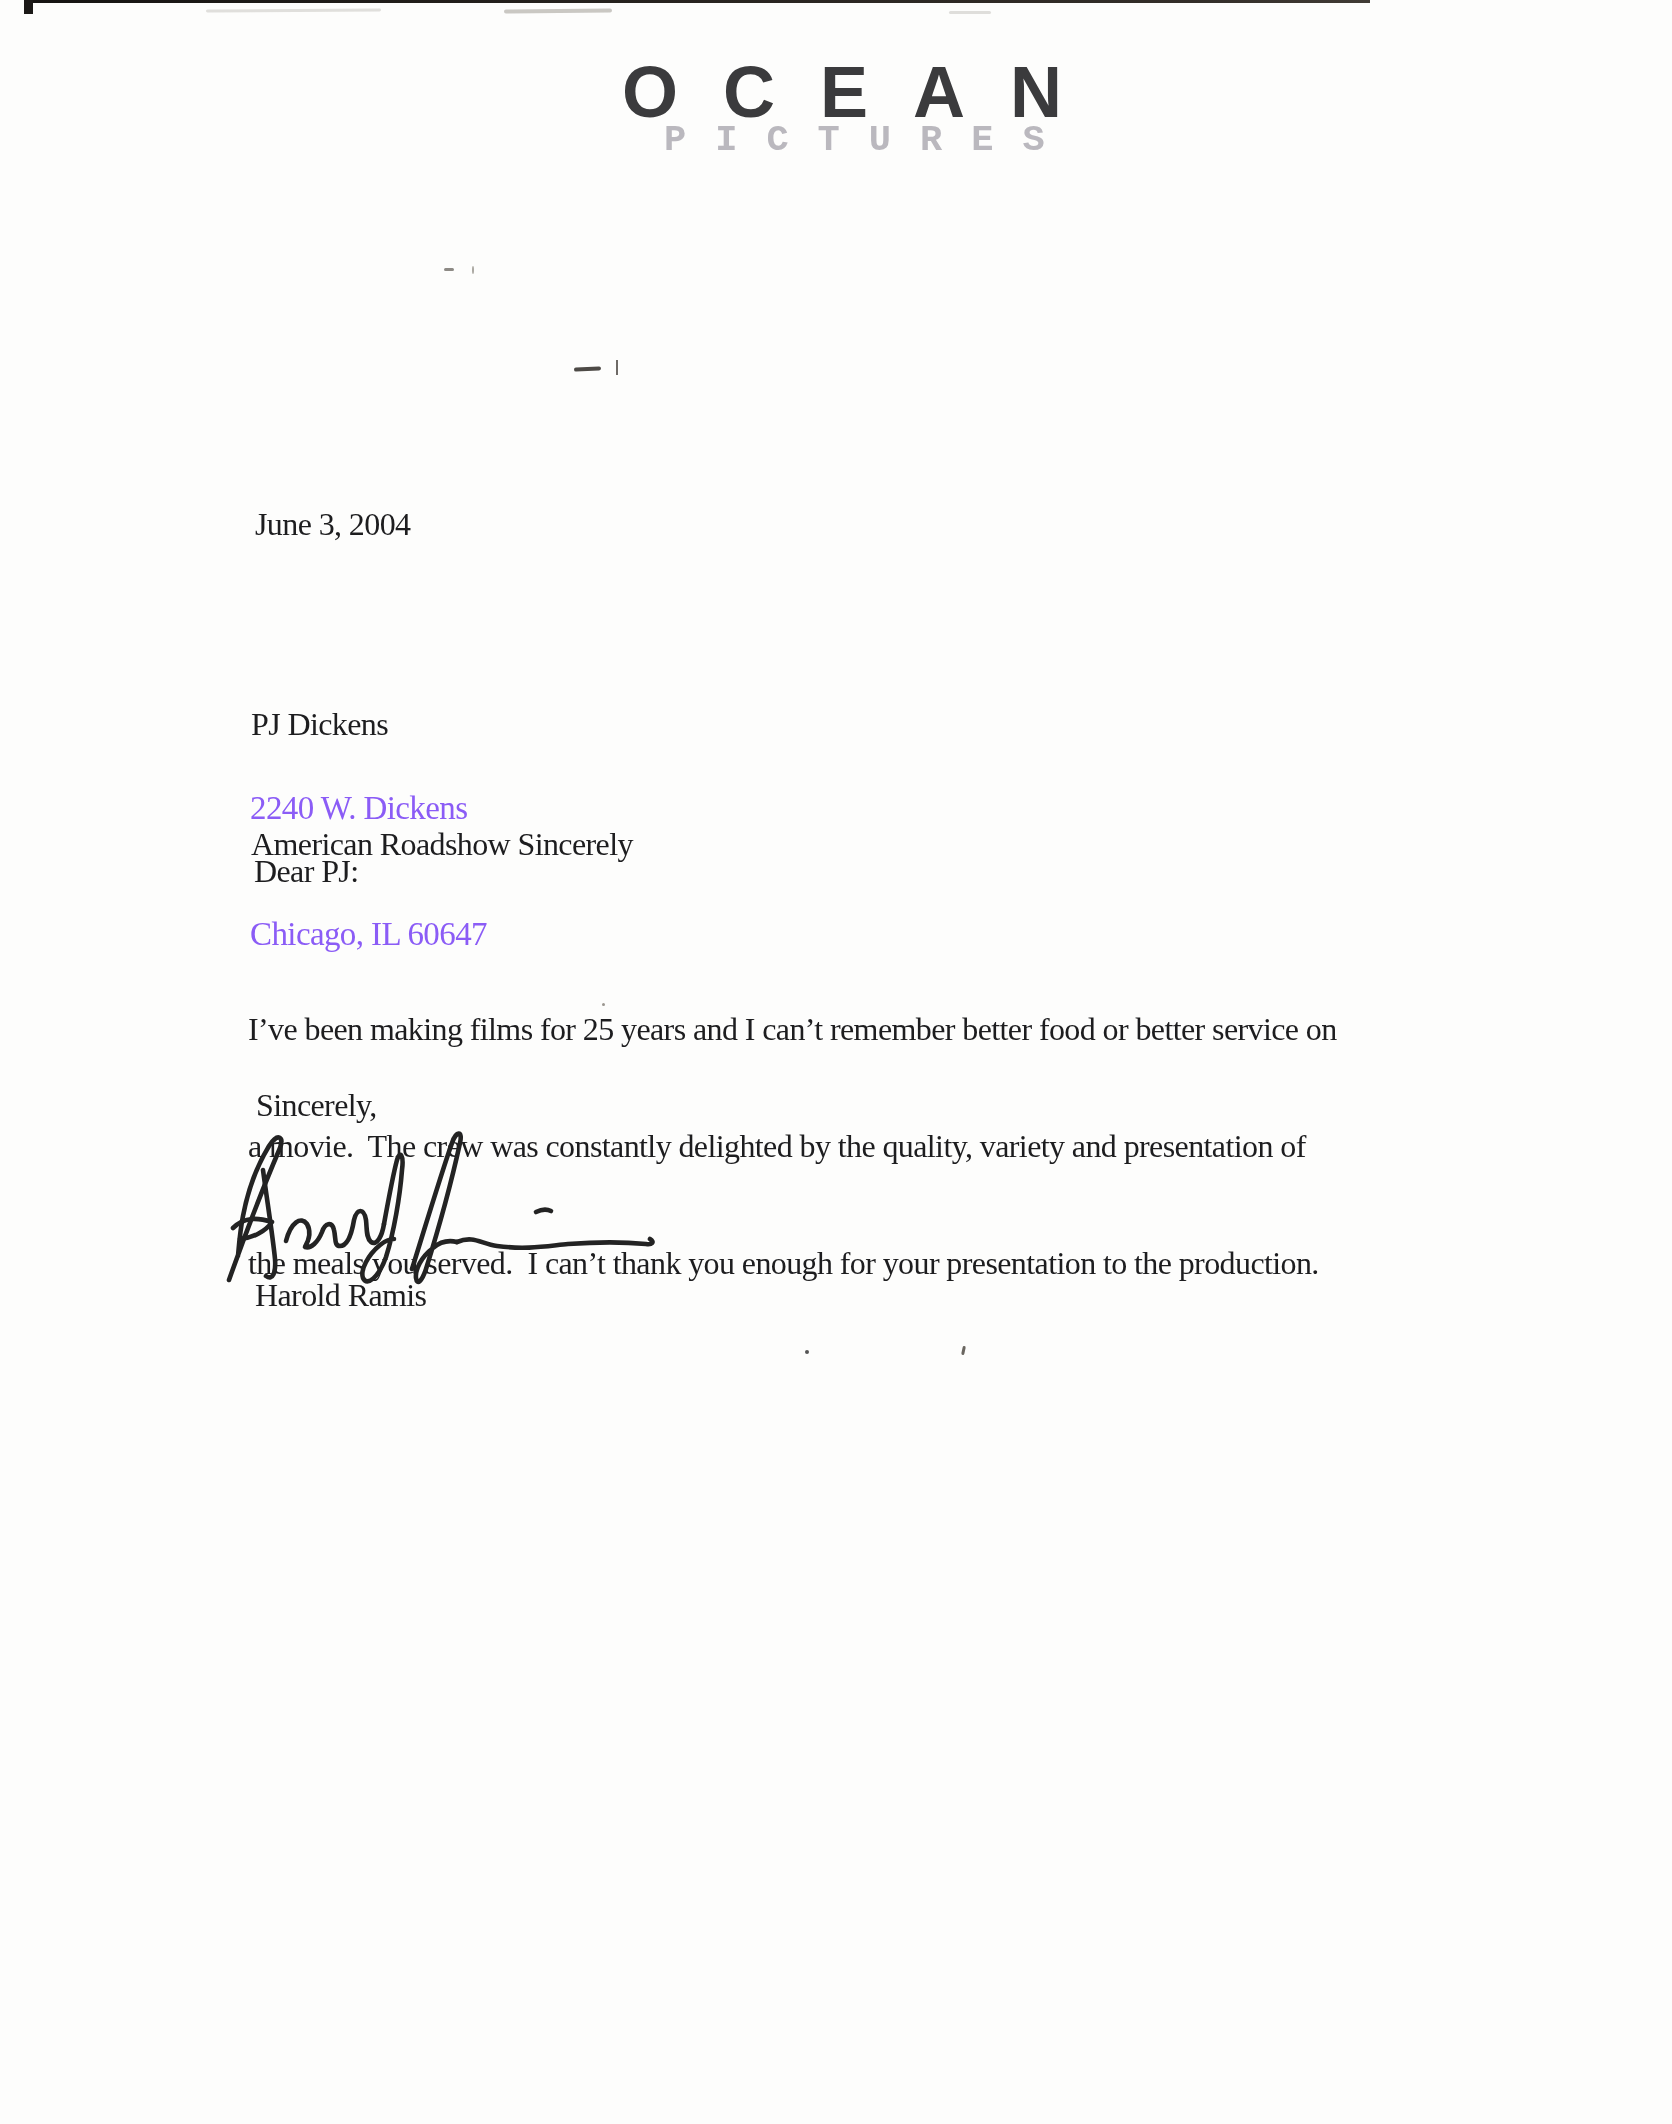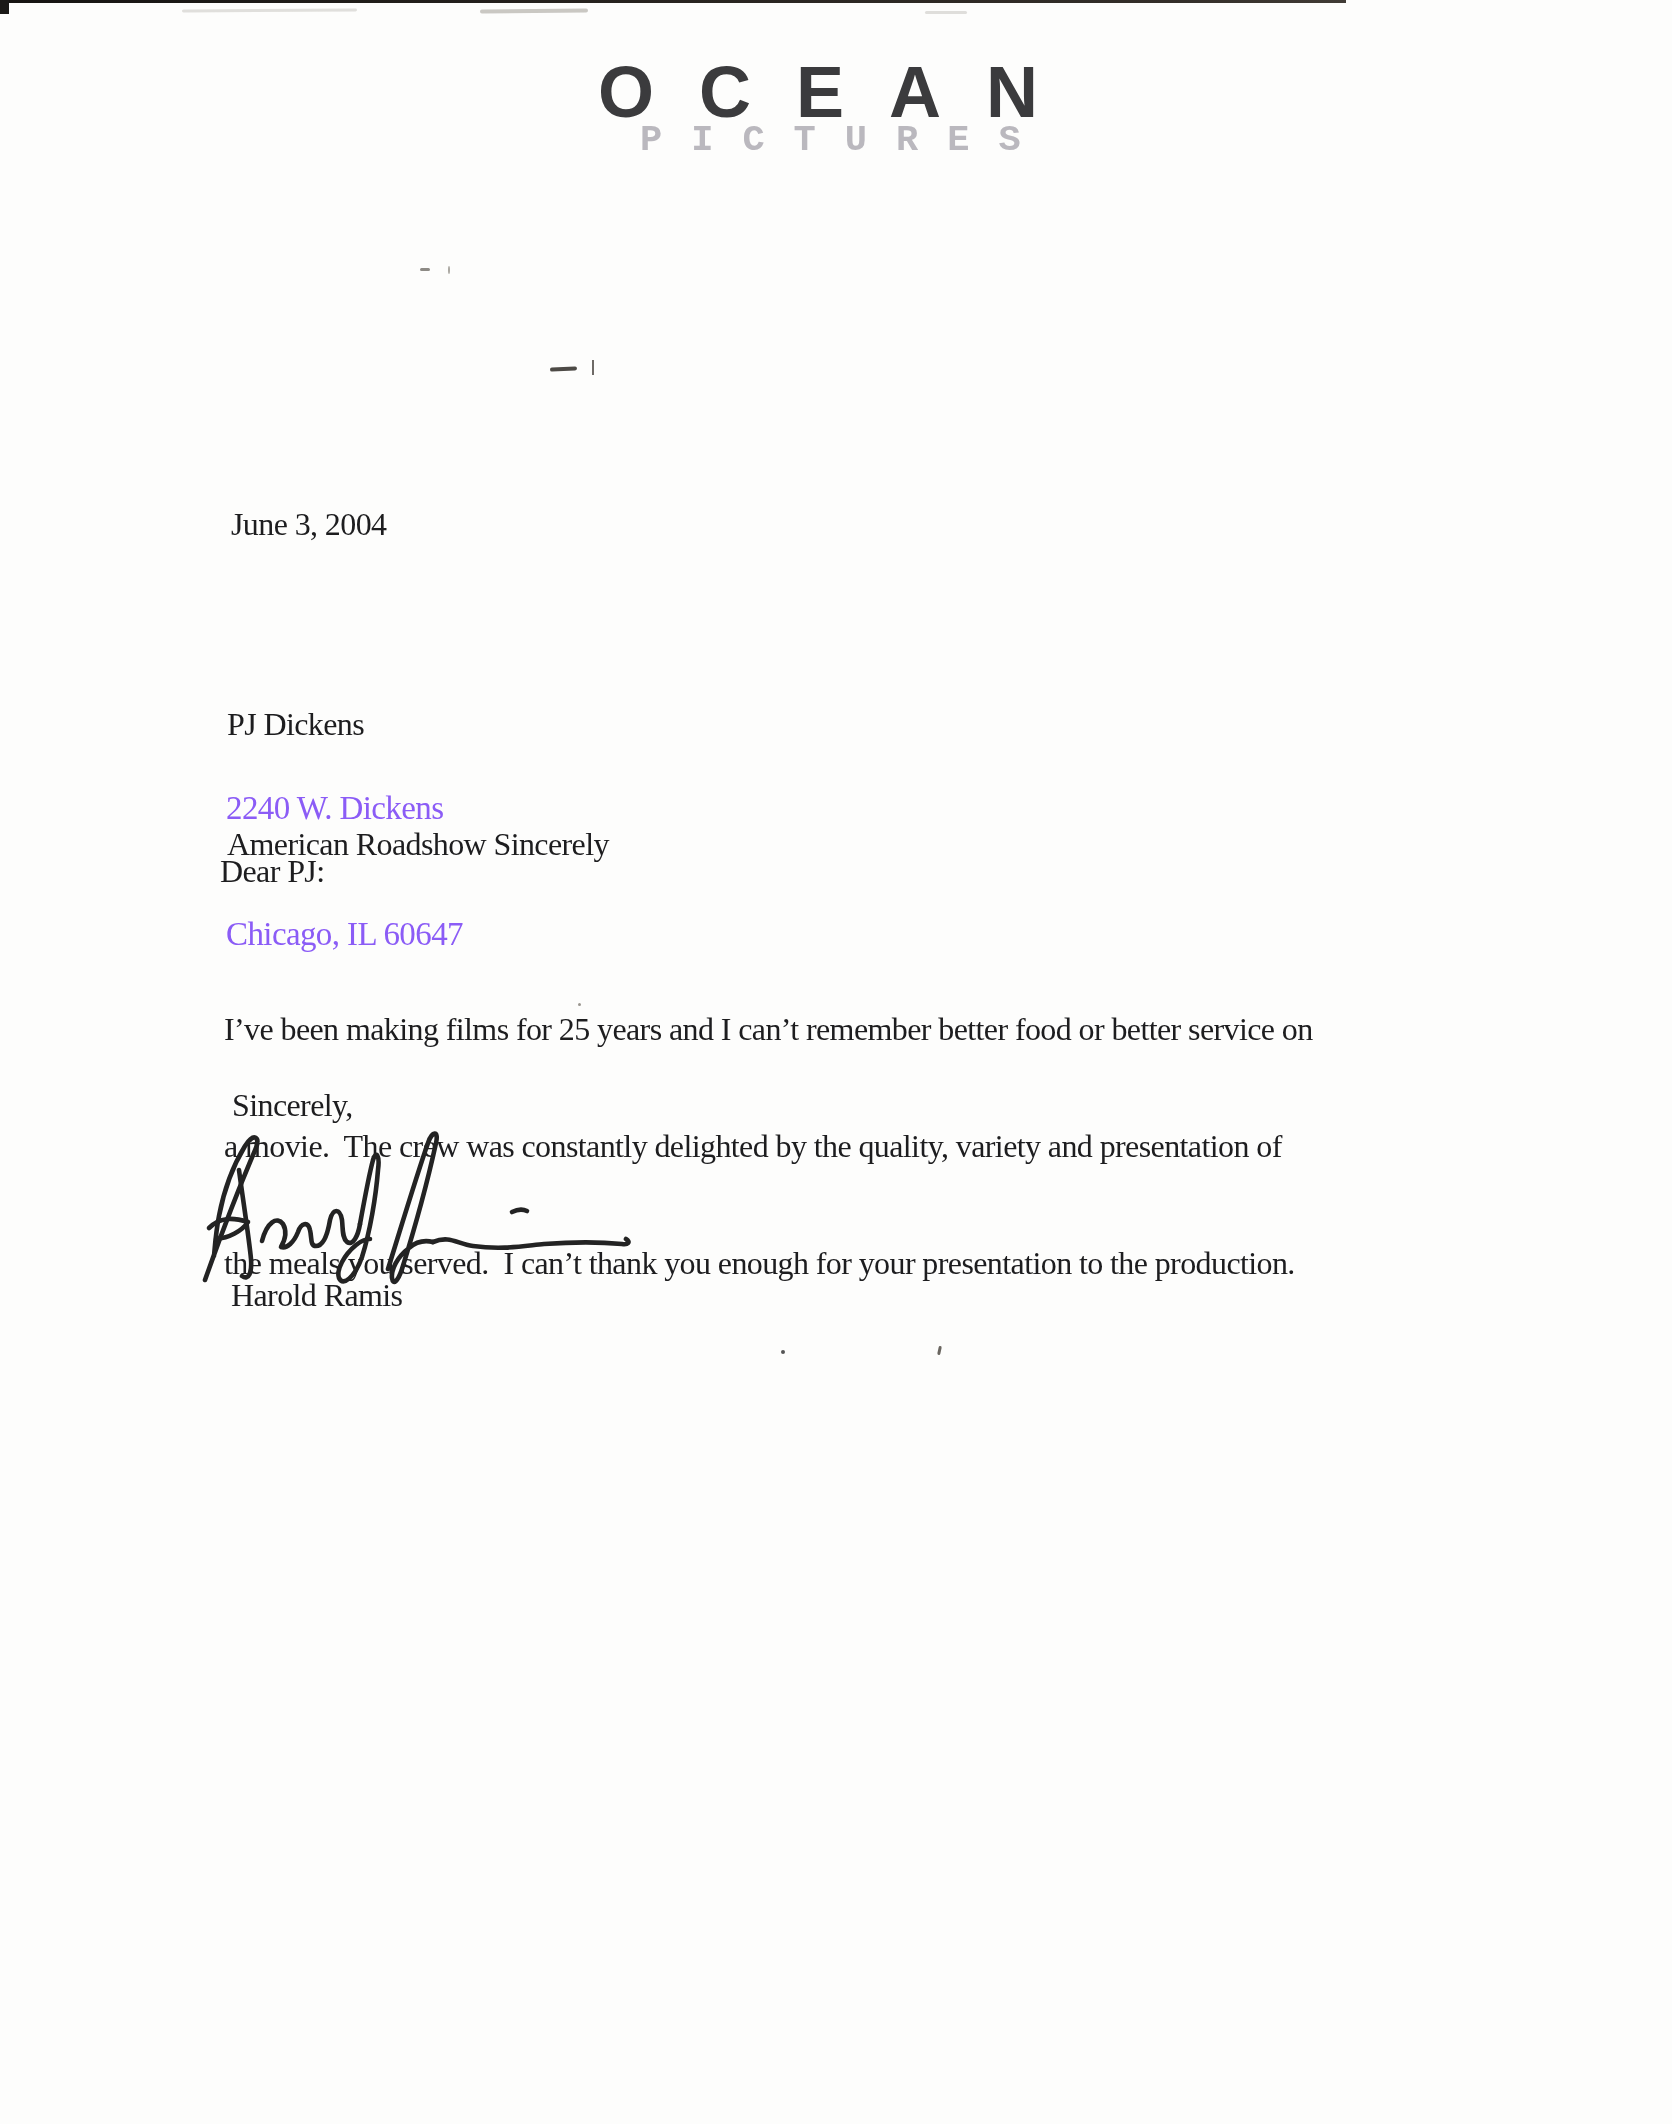--- a/index.html
+++ b/index.html
@@ -8,20 +8,21 @@
     background: #fdfdfc;
   }
   .page {
     position: relative;
     width: 1346px;
     height: 2124px;
     background: #fdfdfc;
     overflow: hidden;
     font-family: "Liberation Serif", serif;
     color: #1d1d1f;
+    margin-left: 24px;
   }
 
   
   .top-edge-line {
     position: absolute; left: 0; top: 0;
     width: 1672px; height: 3px;
     background: linear-gradient(90deg, #161412 0%, #26221e 35%, #332e29 70%, #5a544c 100%);
   }
   .corner-blob {
     position: absolute; left: 0; top: 0;
@@ -63,21 +64,21 @@
   .lettertext {
     position: absolute;
     font-size: 32px;
     letter-spacing: -0.6px;
     line-height: 38px;
     white-space: pre;
   }
   .date-line   { left: 231px; top: 505px; }
   .recipient   { left: 227px; top: 624px; line-height: 40px; }
   .faded-addr  { left: 226px; top: 703px; line-height: 42px; color: #8b5cf6; font-size: 33px; }
-  .salutation  { left: 220px; top: 852px; }
+  .salutation  { left: 230px; top: 852px; }
   .body-par    { left: 224px; top: 932px; line-height: 39px; }
   .closing     { left: 232px; top: 1086px; }
   .typed-name  { left: 231px; top: 1276px; }
 
   
   .signature-svg {
     position: absolute; left: 192px; top: 1128px;
     width: 445px; height: 168px;
   }
   .signature-svg path {

